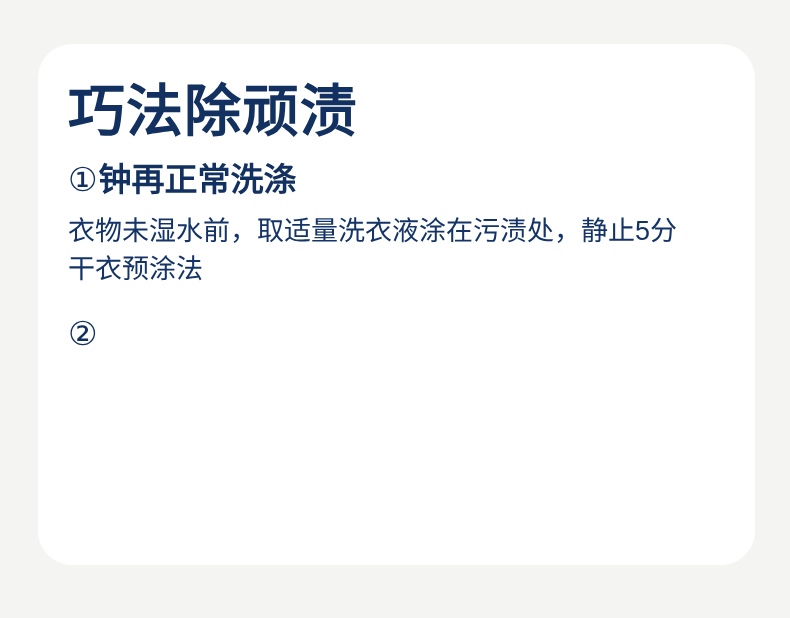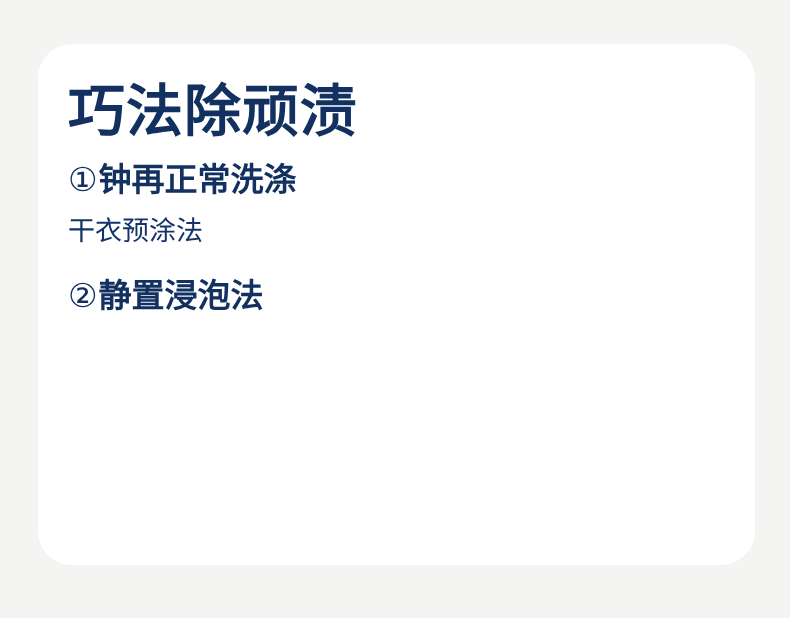--- a/index.html
+++ b/index.html
@@ -94,28 +94,28 @@
     <div class="card-inner">
 
       <h1 class="title">巧法除顽渍</h1>
 
       <div class="section">
         <div class="section-heading">
           <span class="section-num">①</span>
           <span>钟再正常洗涤</span>
         </div>
         <p class="section-body">
+          <span class="line">衣物未湿水前，取适量洗衣液涂在污渍处，静止5分</span>
           <span class="line">干衣预涂法</span>
         </p>
       </div>
 
       <div class="section">
         <div class="section-heading">
           <span class="section-num">②</span>
-          <span>静置浸泡法</span>
         </div>
         <p class="section-body">
         </p>
       </div>
 
     </div>
   </div>
 </div>
 
 </body></html>

